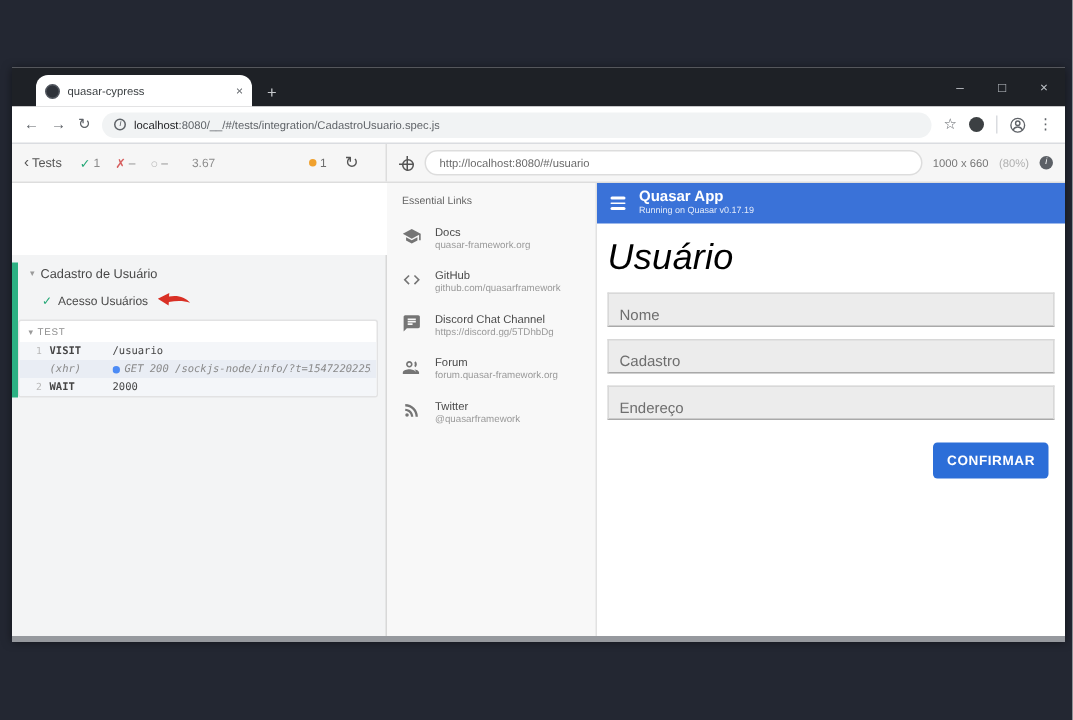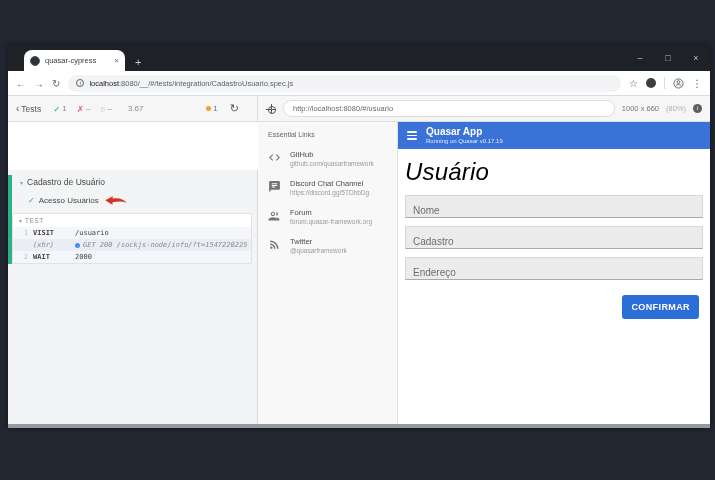--- a/index.html
+++ b/index.html
@@ -4,21 +4,21 @@
 <style>
   * { margin:0; padding:0; box-sizing:border-box; }
   html,body { width:715px; height:480px; overflow:hidden; }
   body { background:#232732; font-family:"Liberation Sans", sans-serif; position:relative; }
 
   .window { position:absolute; left:8px; top:45px; width:702px; height:383px;
             display:flex; flex-direction:column; background:#fff; box-shadow:0 0 6px rgba(0,0,0,.5); }
 
   
   .titlebar { height:26px; background:#1e2126; display:flex; align-items:flex-end; flex:0 0 auto; }
-  .tab { margin-left:16px; width:101px; height:21px; background:#fff; border-radius:8px 8px 0 0;
+  .tab { margin-left:16px; width:144px; height:21px; background:#fff; border-radius:8px 8px 0 0;
          display:flex; align-items:center; padding:0 6px; gap:5px; }
   .favicon { width:10px; height:10px; border-radius:50%; background:#2f333a; border:1px solid #51565e; flex:0 0 auto; }
   .tab-title { font-size:7.5px; color:#3c4043; flex:1; white-space:nowrap; overflow:hidden; }
   .tab-close { font-size:8px; color:#5f6368; cursor:default; }
   .newtab-btn { color:#c7cace; font-size:11px; margin:0 0 3px 10px; }
   .win-controls { margin-left:auto; display:flex; align-items:center; height:100%; }
   .win-controls span { color:#bdc1c6; font-size:9px; width:28px; text-align:center; line-height:26px; }
 
   
   .chrome-toolbar { height:25px; background:#fff; border-bottom:1px solid #dadce0;
@@ -240,20 +240,29 @@
               <span class="cmd-message">2000</span>
             </div>
           </div>
         </div>
       </div>
     </div>
 
     <div class="drawer">
       <div class="drawer-header">Essential Links</div>
 
+      <div class="drawer-item">
+        <svg width="13" height="13" viewBox="0 0 24 24" fill="#757575">
+            <path d="M12 3L1 9l11 6 9-4.91V17h2V9L12 3zM5 13.18v4L12 21l7-3.82v-4L12 17l-7-3.82z"></path>
+          </svg>
+        <div>
+            <div class="di-label">Docs</div>
+             <div class="di-caption">quasar-framework.org</div>
+          </div>
+      </div>
 
       <div class="drawer-item">
         <svg width="13" height="13" viewBox="0 0 24 24" fill="#757575">
             <path d="M9.4 16.6L4.8 12l4.6-4.6L8 6l-6 6 6 6 1.4-1.4zm5.2 0l4.6-4.6-4.6-4.6L16 6l6 6-6 6-1.4-1.4z"></path>
           </svg>
         <div>
             <div class="di-label">GitHub</div>
              <div class="di-caption">github.com/quasarframework</div>
           </div>
       </div>

